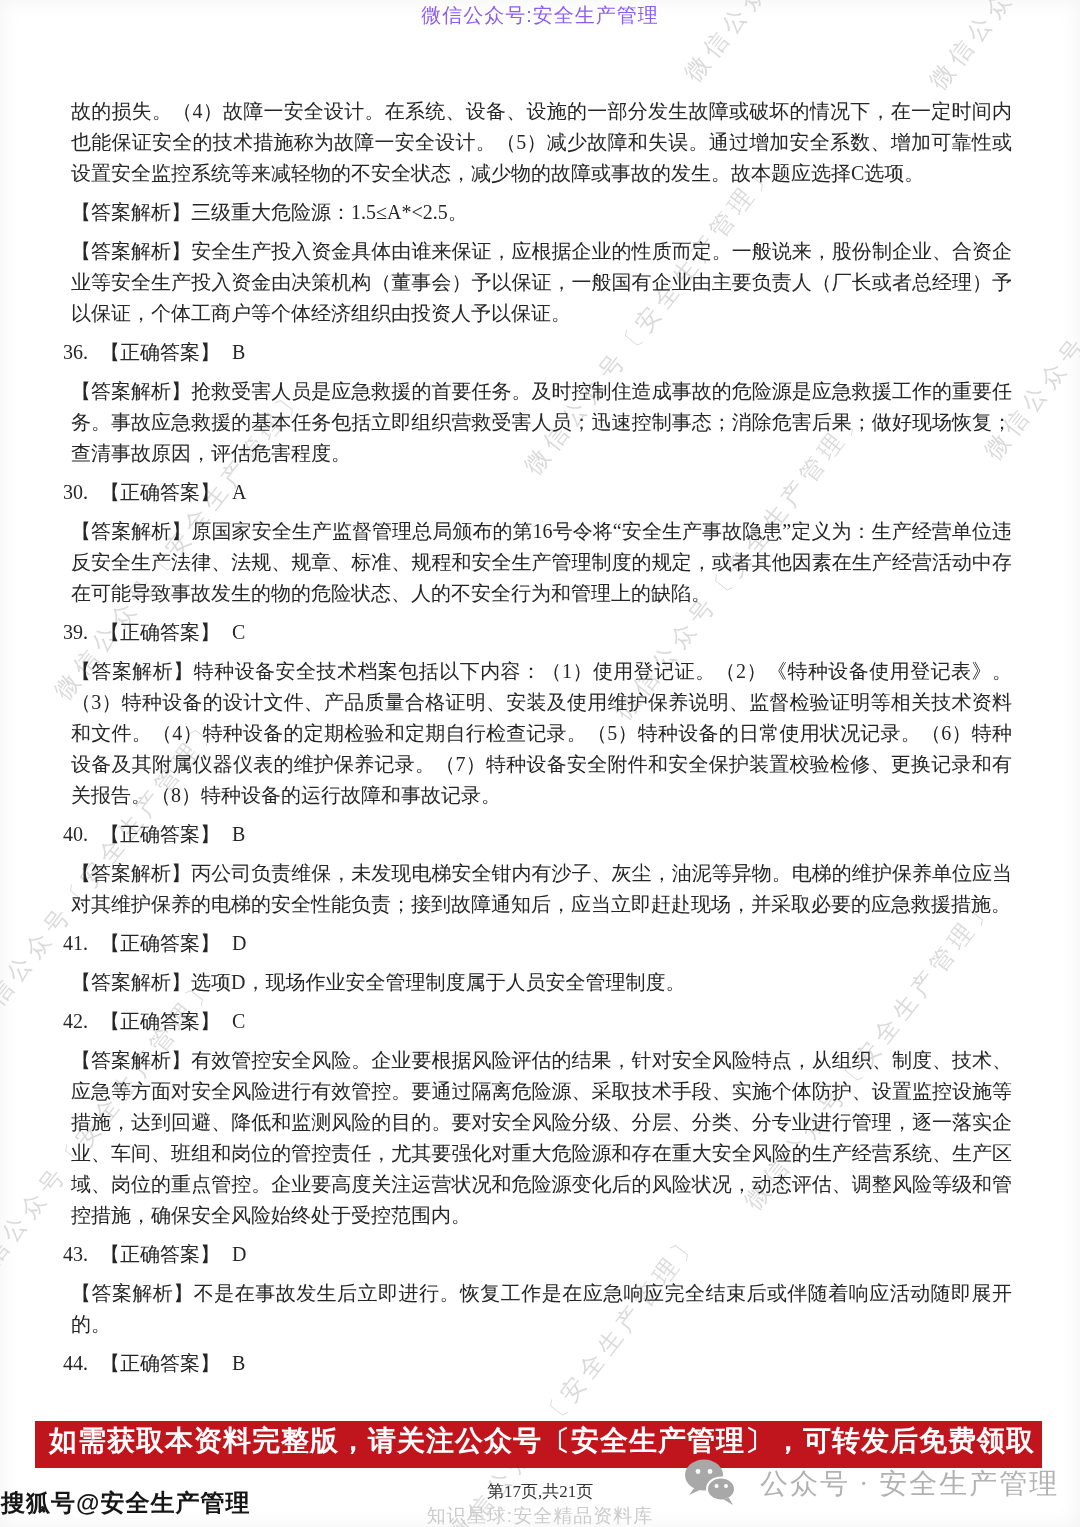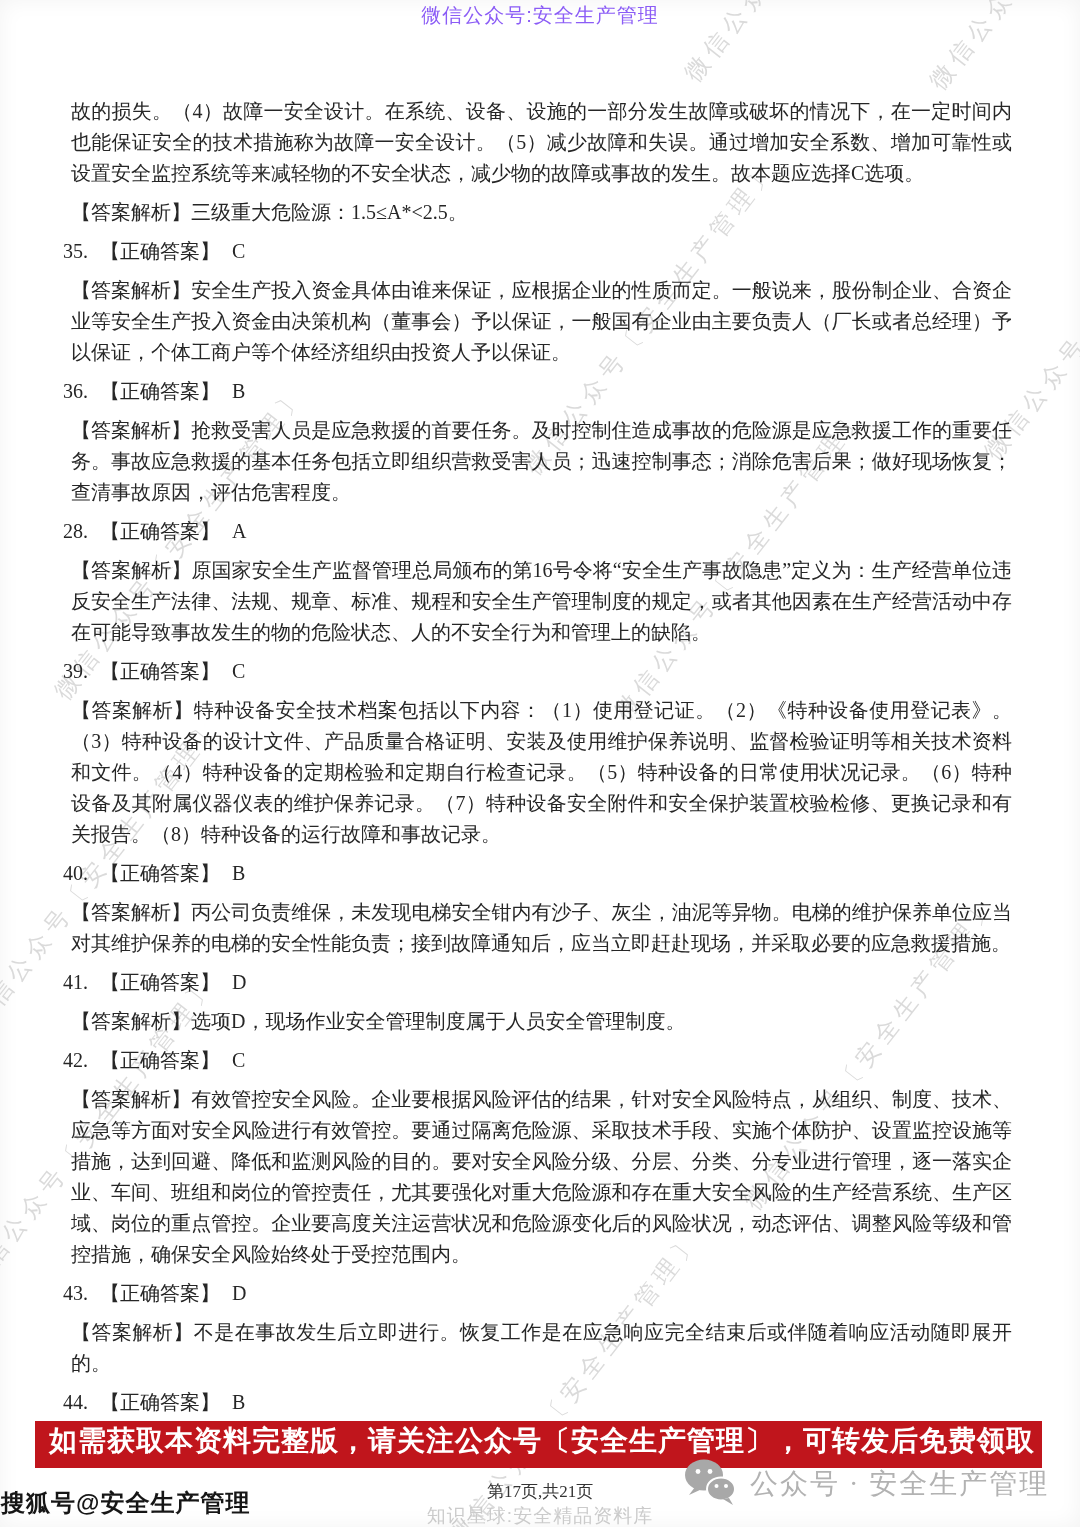--- a/index.html
+++ b/index.html
@@ -48,21 +48,21 @@
     font-size:19px;color:#cbcbcb;letter-spacing:1px;z-index:1;
     font-family:"Liberation Sans",sans-serif;
   }
   .souhu{
     position:absolute;left:1px;top:1487px;z-index:3;
     font-family:"Liberation Sans",sans-serif;font-weight:700;
     font-size:24px;color:#161616;letter-spacing:1px;
   }
   .wechat{
     position:absolute;left:684px;top:1458px;z-index:2;
-    display:flex;align-items:center;gap:14px;
+    display:flex;align-items:center;gap:24px;
   }
   .wechat-name{
     font-size:28px;color:#b2b2b2;letter-spacing:2px;
     font-family:"Liberation Serif","DejaVu Serif",serif;
   }
 </style>
 </head>
 <body>
 
 <div class="page">
@@ -82,40 +82,37 @@
   <div class="content">
     <p class="para">故的损失。（4）故障一安全设计。在系统、设备、设施的一部分发生故障或破坏的情况下，在一定时间内也能保证安全的技术措施称为故障一安全设计。（5）减少故障和失误。通过增加安全系数、增加可靠性或设置安全监控系统等来减轻物的不安全状态，减少物的故障或事故的发生。故本题应选择C选项。</p>
     <div id="items-container">
     <div class="item">
       <p class="para">
         <span>【答案解析】</span><span>三级重大危险源：1.5≤A*&lt;2.5。</span>
       </p>
     </div>
 
     <div class="item">
-      <div class="answer-line">
-        <span class="answer-num">35.</span><span>【正确答案】</span><span class="answer-letter">C</span>
-      </div>
       <p class="para">
         <span>【答案解析】</span><span>安全生产投入资金具体由谁来保证，应根据企业的性质而定。一般说来，股份制企业、合资企业等安全生产投入资金由决策机构（董事会）予以保证，一般国有企业由主要负责人（厂长或者总经理）予以保证，个体工商户等个体经济组织由投资人予以保证。</span>
       </p>
     </div>
 
     <div class="item">
       <div class="answer-line">
         <span class="answer-num">36.</span><span>【正确答案】</span><span class="answer-letter">B</span>
       </div>
       <p class="para">
         <span>【答案解析】</span><span>抢救受害人员是应急救援的首要任务。及时控制住造成事故的危险源是应急救援工作的重要任务。事故应急救援的基本任务包括立即组织营救受害人员；迅速控制事态；消除危害后果；做好现场恢复；查清事故原因，评估危害程度。</span>
       </p>
     </div>
 
     <div class="item">
       <div class="answer-line">
-        <span class="answer-num">28.</span><span>【正确答案】</span><span class="answer-letter">A</span>
+        <span class="answer-num">30.</span><span>【正确答案】</span><span class="answer-letter">A</span>
       </div>
       <p class="para">
         <span>【答案解析】</span><span>原国家安全生产监督管理总局颁布的第16号令将“安全生产事故隐患”定义为：生产经营单位违反安全生产法律、法规、规章、标准、规程和安全生产管理制度的规定，或者其他因素在生产经营活动中存在可能导致事故发生的物的危险状态、人的不安全行为和管理上的缺陷。</span>
       </p>
     </div>
 
 
     <div class="item">
       <div class="answer-line">
         <span class="answer-num">39.</span><span>【正确答案】</span><span class="answer-letter">C</span>

